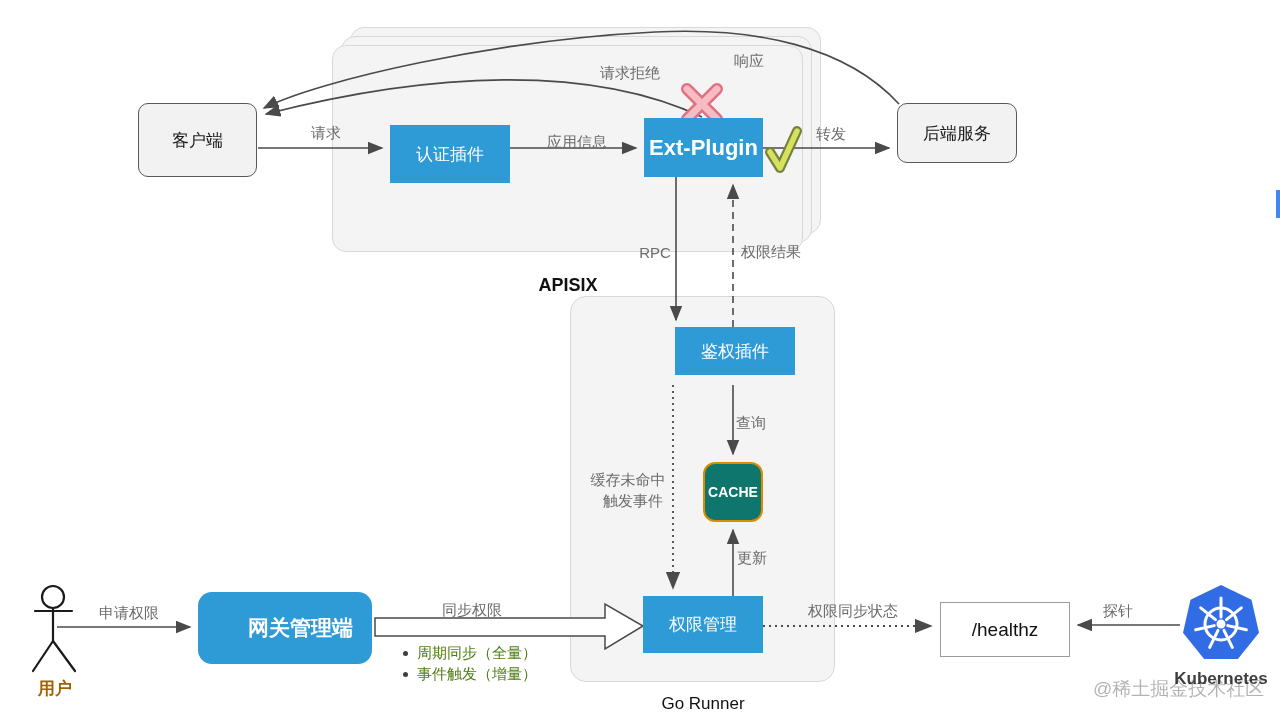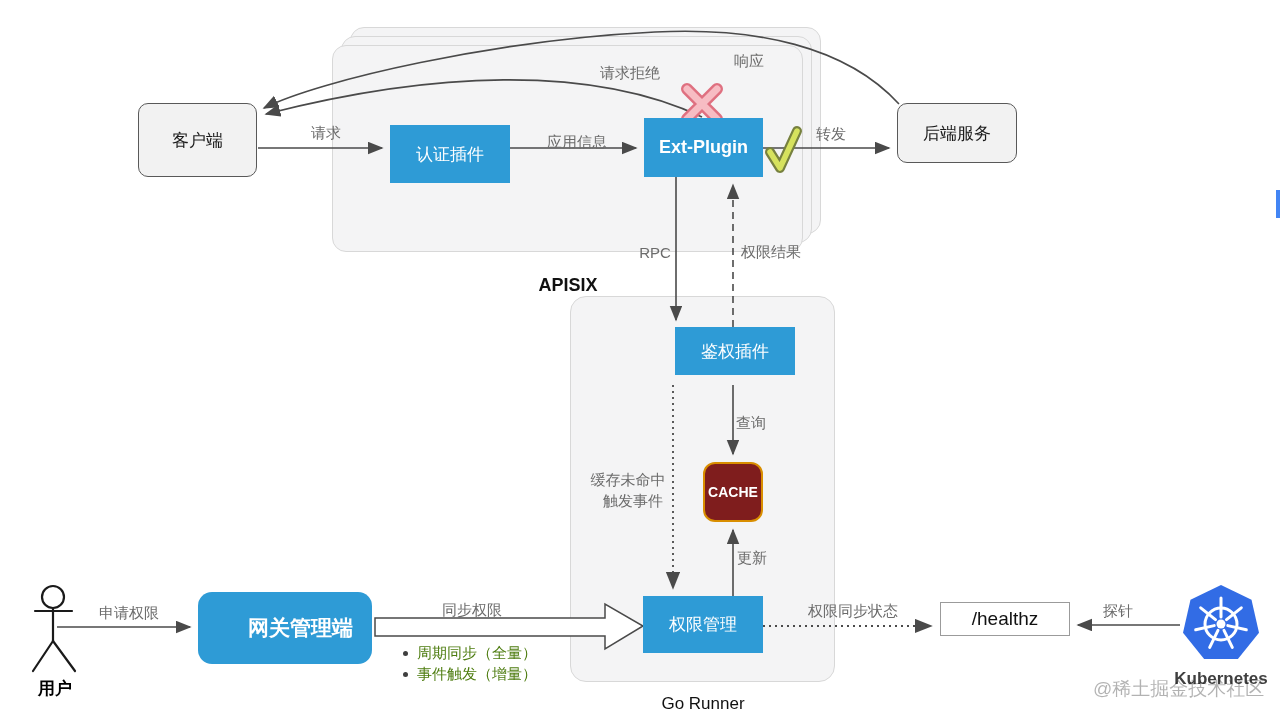--- a/index.html
+++ b/index.html
@@ -19,32 +19,32 @@
     box-sizing:border-box;text-align:center;
   }
   .node-plain{
     background:#F2F2F2;border:1.5px solid #595959;border-radius:10px;
     color:#1a1a1a;font-size:17px;
   }
   .node-blue{
     background:#2E9BD6;color:#ffffff;font-size:17px;
   }
   .node-cache{
-    background:#7f1d1d;border:2px solid #D98E00;border-radius:12px;
+    background:#0f766e;border:2px solid #D98E00;border-radius:12px;
     color:#ffffff;font-size:14px;font-weight:bold;
   }
   .node-white{
     background:#ffffff;border:1px solid #9B9B9B;color:#111111;font-size:19px;
   }
   
   .lbl{
     position:absolute;transform:translate(-50%,-50%);
     color:#6B6B6B;font-size:15px;white-space:nowrap;z-index:4;
   }
-  .lbl-dark{color:#000000;}
+  .lbl-dark{color:#a16207;}
   .group-lbl{font-size:18px;color:#111111;font-weight:600;}
   .bullet-row{
     position:absolute;display:flex;align-items:center;gap:9px;
     color:#4d7c0f;font-size:15px;white-space:nowrap;z-index:4;
   }
   .bullet-dot{width:5px;height:5px;border-radius:50%;background:#3F3F3F;flex:0 0 auto;}
   #connector-layer{position:absolute;left:0;top:0;z-index:2;}
   .zpanel{z-index:1;}
   .znode{z-index:3;}
   .watermark{
@@ -124,39 +124,39 @@
     </g>
   </g>
 </svg>
 
 <div class="node node-plain znode" style="left:138px;top:103px;width:119px;height:74px;">
     <span>客户端</span>
   </div>
 <div class="node node-blue znode" style="left:390px;top:125px;width:120px;height:58px;">
     <span>认证插件</span>
   </div>
-<div class="node node-blue znode" style="left:644px;top:118px;width:119px;height:59px;font-weight:bold;font-size:18px;">
+<div class="node node-blue znode" style="left:644px;top:118px;width:119px;height:59px;font-weight:bold;font-size:22px;">
     <span>Ext-Plugin</span>
   </div>
 <div class="node node-plain znode" style="left:897px;top:103px;width:120px;height:60px;">
     <span>后端服务</span>
   </div>
 <div class="node node-blue znode" style="left:675px;top:327px;width:120px;height:48px;">
     <span>鉴权插件</span>
   </div>
 <div class="node node-cache znode" style="left:703px;top:462px;width:60px;height:60px;">
     <span>CACHE</span>
   </div>
 <div class="node node-blue znode" style="left:643px;top:596px;width:120px;height:57px;">
     <span>权限管理</span>
   </div>
 <div class="node node-blue znode" style="left:198px;top:592px;width:174px;height:72px;border-radius:14px;font-weight:bold;font-size:21px;padding-left:31px;">
     <span>网关管理端</span>
   </div>
-<div class="node node-white znode" style="left:940px;top:602px;width:130px;height:34px;">
+<div class="node node-white znode" style="left:940px;top:602px;width:130px;height:55px;">
     <span>/healthz</span>
   </div>
 
 <div class="lbl" style="left:326px;top:133px;">请求</div>
 <div class="lbl" style="left:577px;top:142px;">应用信息</div>
 <div class="lbl" style="left:831px;top:134px;">转发</div>
 <div class="lbl" style="left:630px;top:73px;">请求拒绝</div>
 <div class="lbl" style="left:749px;top:61px;">响应</div>
 <div class="lbl" style="left:655px;top:252px;">RPC</div>
 <div class="lbl" style="left:771px;top:252px;">权限结果</div>

